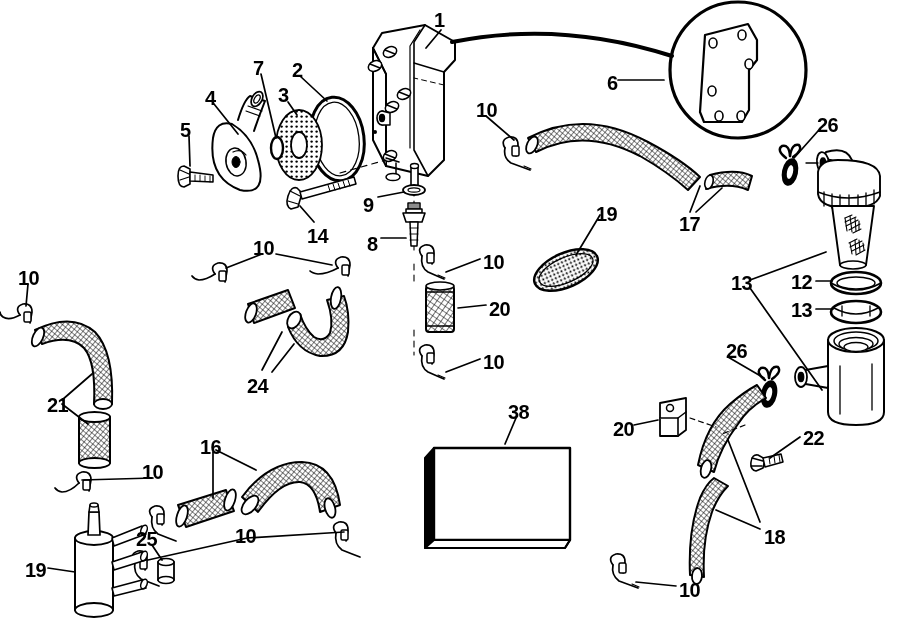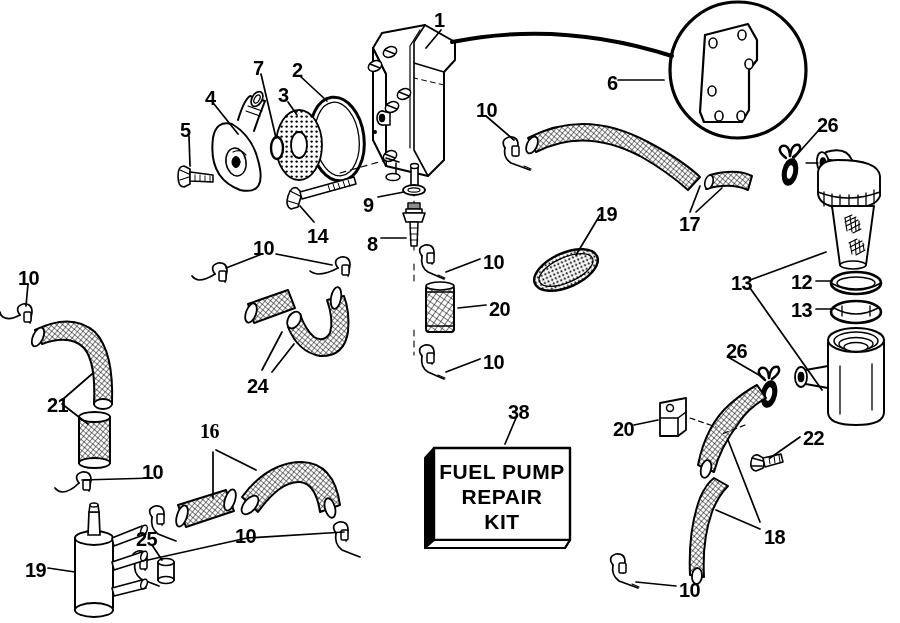--- a/index.html
+++ b/index.html
@@ -452,31 +452,28 @@
 <div class="callout" style="left:483px;top:252px;">10</div>
 <div class="callout" style="left:483px;top:352px;">10</div>
 <div class="callout" style="left:142px;top:462px;">10</div>
 <div class="callout" style="left:235px;top:526px;">10</div>
 <div class="callout" style="left:679px;top:580px;">10</div>
 <div class="callout" style="left:731px;top:273px;">13</div>
 <div class="callout" style="left:791px;top:272px;">12</div>
 <div class="callout" style="left:791px;top:300px;">13</div>
 <div class="callout" style="left:307px;top:226px;">14</div>
 <div class="callout" style="left:25px;top:560px;">19</div>
-<div class="callout" style="left:200px;top:421px;font-family:Liberation Serif, serif;">16</div>
+<div class="callout" style="left:200px;top:437px;">16</div>
 <div class="callout" style="left:679px;top:214px;">17</div>
 <div class="callout" style="left:489px;top:299px;">20</div>
 <div class="callout" style="left:596px;top:204px;">19</div>
 <div class="callout" style="left:613px;top:419px;">20</div>
 <div class="callout" style="left:31px;top:395px;margin-left:16px;">21</div>
 <div class="callout" style="left:803px;top:428px;">22</div>
 <div class="callout" style="left:764px;top:527px;">18</div>
 <div class="callout" style="left:247px;top:376px;">24</div>
 <div class="callout" style="left:136px;top:529px;">25</div>
 <div class="callout" style="left:817px;top:115px;">26</div>
 <div class="callout" style="left:726px;top:341px;">26</div>
 <div class="callout" style="left:508px;top:402px;">38</div>
 
-<div class="kit-text" style="left:438px;top:460px;width:128px;">FUEL PUMP
-REPAIR
-KIT</div>
 
 </div>
 
 </body></html>

